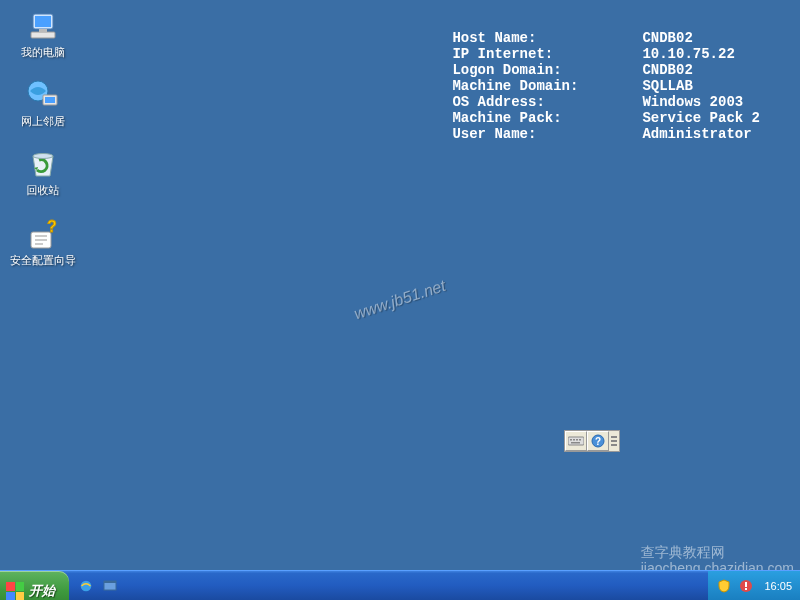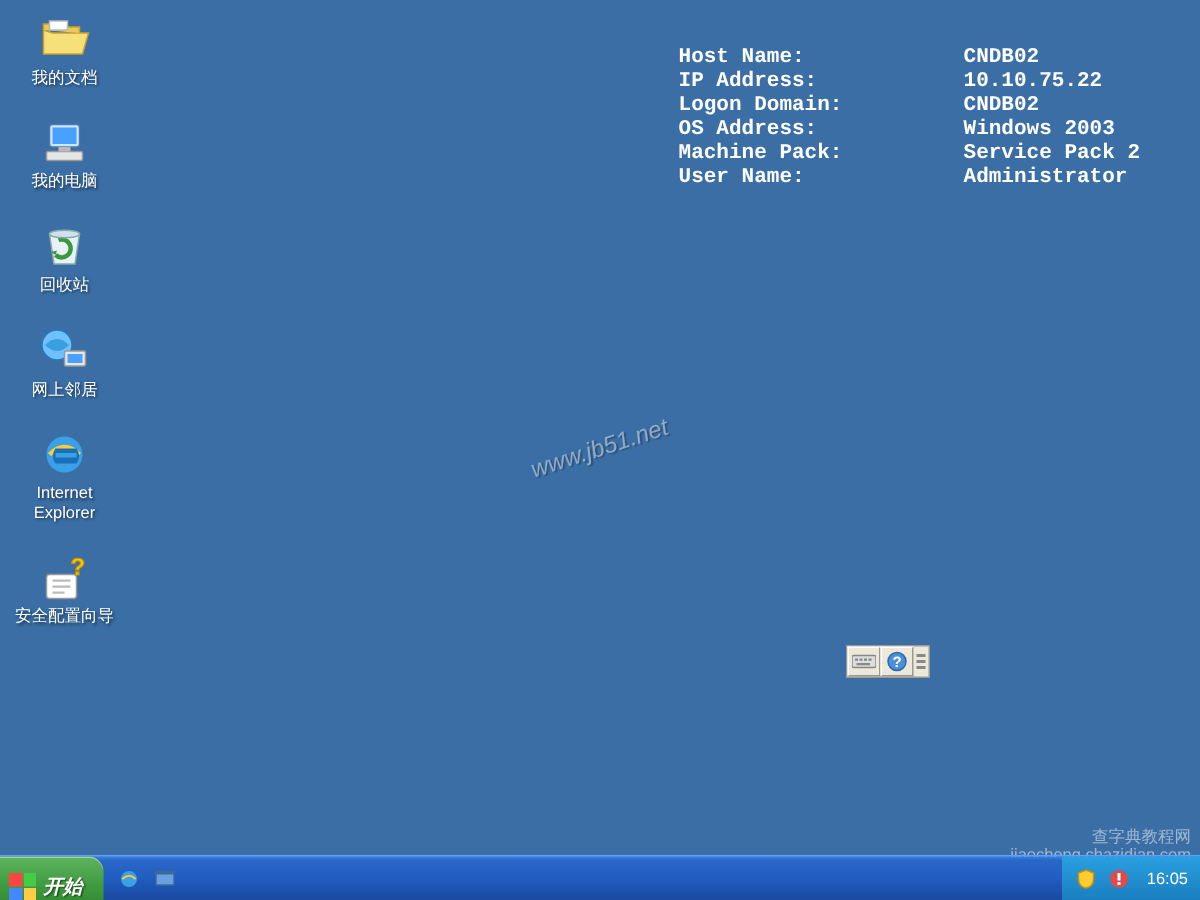--- a/index.html
+++ b/index.html
@@ -52,22 +52,21 @@
   color: rgba(255,255,255,0.45);
   font-style: italic;
   font-size: 16px;
   font-family: Arial, sans-serif;
   text-shadow: 1px 1px 1px rgba(0,0,0,0.3);
 }
 .watermark2 {
   position: absolute;
   bottom: 24px; right: 6px;
   color: rgba(255,255,255,0.5);
-  font-size: 11px;
-  text-align: right;
+  font-size: 14px;
   line-height: 1.1;
 }
 .floating-toolbar {
   position: absolute;
   top: 430px; right: 180px;
   background: #ECE9D8;
   border: 1px solid #999;
   display: flex;
   height: 22px;
 }
@@ -150,105 +149,87 @@
   padding-left: 4px;
 }
 </style>
 </head>
 <body>
 
 <div class="desktop">
 
   <div class="desktop-icons">
 
-    <div class="desktop-icon">
-      <div class="icon-img">
-        <svg width="36" height="36" viewBox="0 0 36 36">
-          <path d="M4 12 L4 28 L30 28 L34 14 L10 14 Z" fill="#f7e07a" stroke="#c9a227" stroke-width="1"></path>
-          <path d="M4 12 L4 8 L14 8 L16 10 L28 10 L28 14" fill="#e8c95a" stroke="#c9a227" stroke-width="1"></path>
-          <path d="M8 6 L20 6 L20 12 L8 12 Z" fill="#fff" stroke="#bbb"></path>
-        </svg>
-      </div>
-      <div class="icon-label">我的文档</div>
-    </div>
 
     <div class="desktop-icon">
       <div class="icon-img">
         <svg width="36" height="36" viewBox="0 0 36 36">
           <rect x="8" y="6" width="20" height="15" rx="2" fill="#cfe6ff" stroke="#4a7ab0"></rect>
           <rect x="10" y="8" width="16" height="11" fill="#4aa0ff"></rect>
           <rect x="6" y="24" width="24" height="6" rx="1" fill="#e6e6e6" stroke="#999"></rect>
           <rect x="14" y="21" width="8" height="3" fill="#bbb"></rect>
         </svg>
       </div>
       <div class="icon-label">我的电脑</div>
     </div>
 
     <div class="desktop-icon">
       <div class="icon-img">
         <svg width="36" height="36" viewBox="0 0 36 36">
+          <circle cx="13" cy="14" r="10" fill="#6fc0ff" stroke="#2a7ab0"></circle>
+          <path d="M5 14 Q13 6 21 14 Q13 22 5 14" fill="#3a9fe0"></path>
+          <rect x="18" y="18" width="14" height="10" rx="1" fill="#e6e6e6" stroke="#999"></rect>
+          <rect x="20" y="20" width="10" height="6" fill="#4aa0ff"></rect>
+        </svg>
+      </div>
+      <div class="icon-label">网上邻居</div>
+    </div>
+
+    <div class="desktop-icon">
+      <div class="icon-img">
+        <svg width="36" height="36" viewBox="0 0 36 36">
           <path d="M8 10 L28 10 L25 30 L11 30 Z" fill="#e8f0f8" stroke="#8aa"></path>
           <path d="M14 14 a6 6 0 1 1 -2 10" fill="none" stroke="#3a9a3a" stroke-width="3"></path>
           <path d="M12 24 l-3 -2 l4 -1 z" fill="#3a9a3a"></path>
           <ellipse cx="18" cy="10" rx="10" ry="2.5" fill="#cfe0ef" stroke="#8aa"></ellipse>
         </svg>
       </div>
       <div class="icon-label">回收站</div>
     </div>
 
-    <div class="desktop-icon">
-      <div class="icon-img">
-        <svg width="36" height="36" viewBox="0 0 36 36">
-          <circle cx="13" cy="14" r="10" fill="#6fc0ff" stroke="#2a7ab0"></circle>
-          <path d="M5 14 Q13 6 21 14 Q13 22 5 14" fill="#3a9fe0"></path>
-          <rect x="18" y="18" width="14" height="10" rx="1" fill="#e6e6e6" stroke="#999"></rect>
-          <rect x="20" y="20" width="10" height="6" fill="#4aa0ff"></rect>
-        </svg>
-      </div>
-      <div class="icon-label">网上邻居</div>
-    </div>
-
-    <div class="desktop-icon">
-      <div class="icon-img">
-        <svg width="36" height="36" viewBox="0 0 36 36">
-          <circle cx="18" cy="18" r="12" fill="#3aa0e8"></circle>
-          <path d="M8 18 Q18 8 28 18" fill="none" stroke="#ffcc33" stroke-width="3"></path>
-          <path d="M12 14 a8 8 0 0 0 0 10 L26 24 a8 8 0 0 0 0 -10 Z" fill="#1a70b8"></path>
-          <rect x="12" y="17" width="14" height="3" fill="#3aa0e8"></rect>
-        </svg>
-      </div>
-      <div class="icon-label" style="white-space:pre">Internet
-Explorer</div>
-    </div>
 
     <div class="desktop-icon">
       <div class="icon-img">
         <svg width="36" height="36" viewBox="0 0 36 36">
           <rect x="6" y="16" width="20" height="16" rx="2" fill="#fff" stroke="#999"></rect>
           <path d="M10 20 L22 20 M10 24 L22 24 M10 28 L18 28" stroke="#bbb" stroke-width="1.5"></path>
           <text x="22" y="16" font-size="16" font-weight="bold" fill="#ffcc00" stroke="#c99400" stroke-width="0.8">?</text>
         </svg>
       </div>
       <div class="icon-label">安全配置向导</div>
     </div>
 
   </div>
 
   <div class="bginfo">
     <div class="bginfo-row">
         <span class="bginfo-label">Host Name:</span>
         <span class="bginfo-value">CNDB02</span>
       </div>
     <div class="bginfo-row">
-        <span class="bginfo-label">IP Address:</span>
+        <span class="bginfo-label">IP Internet:</span>
         <span class="bginfo-value">10.10.75.22</span>
       </div>
     <div class="bginfo-row">
         <span class="bginfo-label">Logon Domain:</span>
         <span class="bginfo-value">CNDB02</span>
+      </div>
+    <div class="bginfo-row">
+        <span class="bginfo-label">Machine Domain:</span>
+        <span class="bginfo-value">SQLLAB</span>
       </div>
     <div class="bginfo-row">
         <span class="bginfo-label">OS Address:</span>
         <span class="bginfo-value">Windows 2003</span>
       </div>
     <div class="bginfo-row">
         <span class="bginfo-label">Machine Pack:</span>
         <span class="bginfo-value">Service Pack 2</span>
       </div>
     <div class="bginfo-row">

